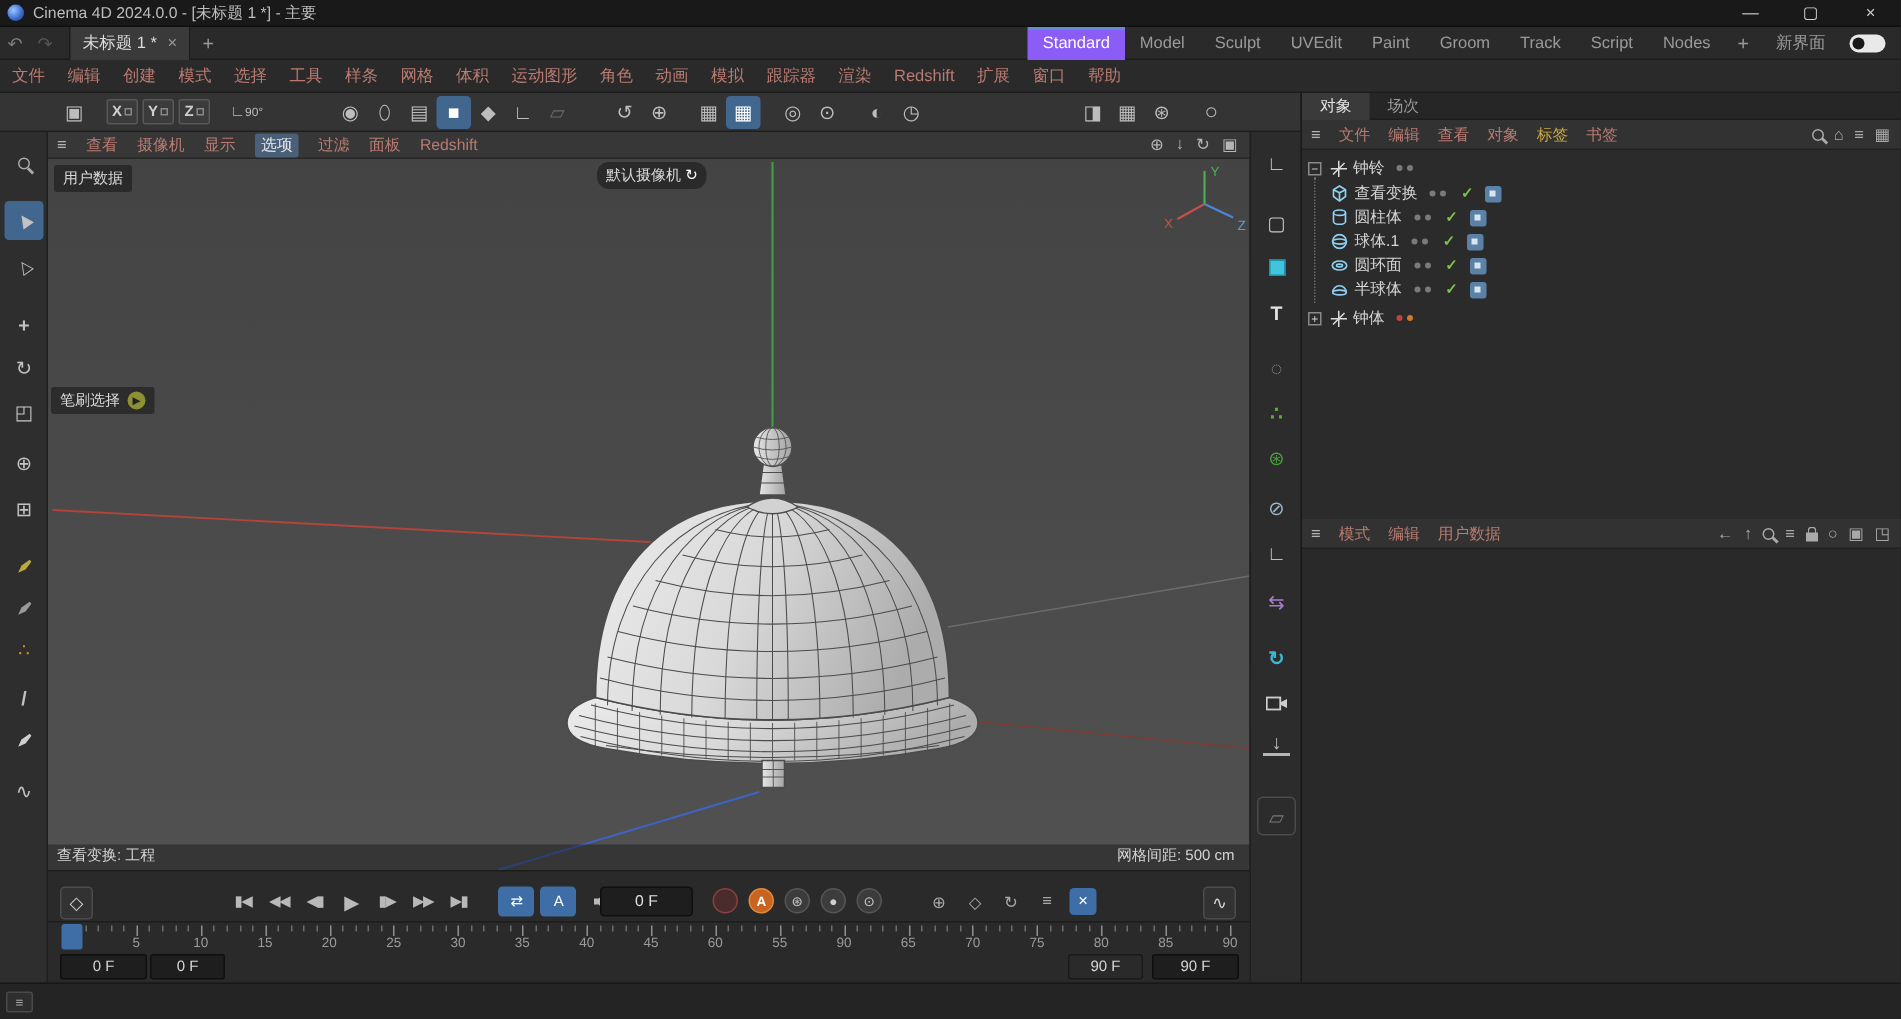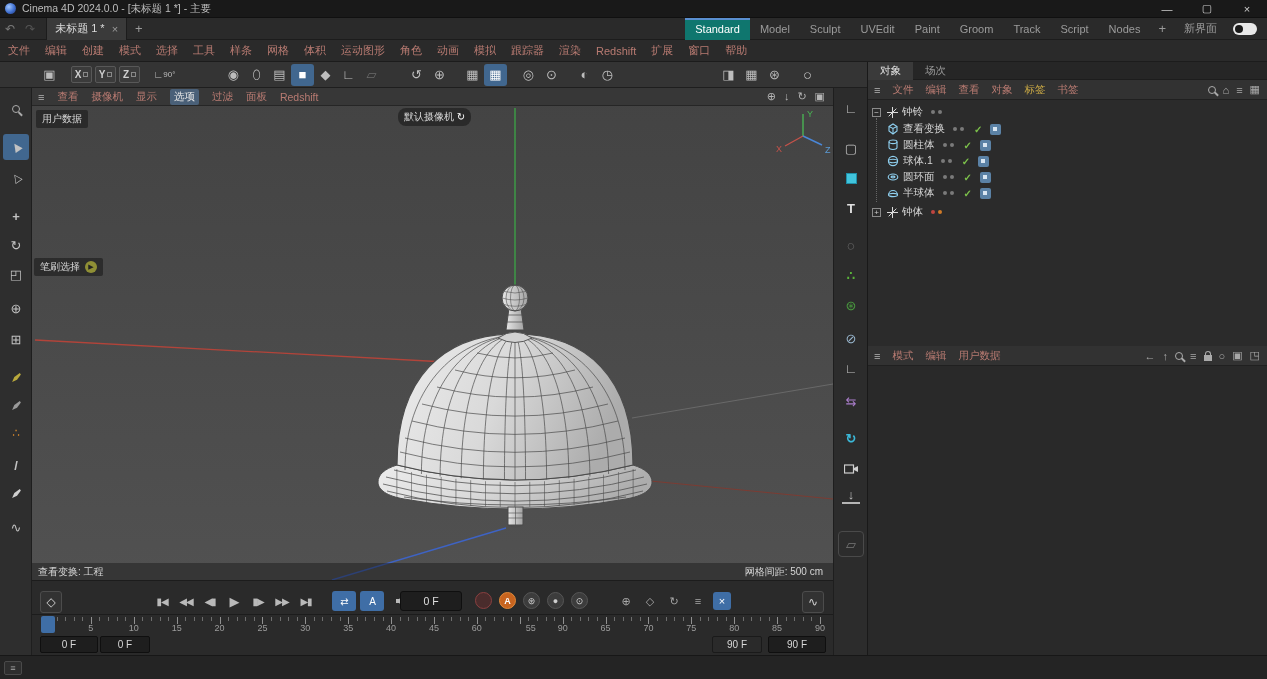--- a/index.html
+++ b/index.html
@@ -16,21 +16,21 @@
 .winbtn{width:40px;height:18px;display:flex;align-items:center;justify-content:center;color:#cfcfcf;font-size:11px;}
 
 
 #tabrow{position:absolute;left:0;top:18px;width:1267px;height:22px;background:#2a2a2a;display:flex;align-items:center;border-bottom:1px solid #1c1c1c;font-size:11px;}
 .histbtn{color:#7a7a7a;font-size:12px;padding:0 5px;}
 #doctab{height:22px;background:#3a3a3a;display:flex;align-items:center;padding:0 8px;margin-left:6px;color:#dcdcdc;border-right:1px solid #1c1c1c;border-left:1px solid #1c1c1c;}
 #doctab .closex{margin-left:7px;color:#9a9a9a;font-size:11px;}
 .addtab{color:#9a9a9a;padding:0 8px;font-size:13px;}
 #layouttabs{margin-left:auto;display:flex;align-items:center;height:22px;}
 .ltab{padding:0 10px;height:22px;display:flex;align-items:center;color:#9b9b9b;}
-.ltab.active{color:#ffffff;background:#0f766e;box-shadow:inset 0 2px 0 #5a8fd0;}
+.ltab.active{color:#ffffff;background:#8b5cf6;box-shadow:inset 0 2px 0 #5a8fd0;}
 #uitoggle{width:24px;height:12px;border-radius:6px;background:#e9e9e9;margin:0 10px 0 6px;position:relative;}
 #uitoggle i{position:absolute;left:2px;top:2px;width:8px;height:8px;border-radius:50%;background:#1a1a1a;}
 
 
 #menubar{position:absolute;left:0;top:40px;width:1267px;height:22px;background:#2a2a2a;display:flex;align-items:center;gap:15px;padding-left:8px;font-size:11px;border-bottom:1px solid #1c1c1c;}
 #menubar span{color:#b97b72;}
 
 
 #toolbar{position:absolute;left:0;top:62px;width:867px;height:26px;background:#343434;display:flex;align-items:center;border-bottom:1px solid #1e1e1e;}
 .tbtn{width:23px;height:22px;display:flex;align-items:center;justify-content:center;color:#bdbdbd;font-size:13px;border-radius:3px;flex:none;}
@@ -47,21 +47,21 @@
 .cursor-glyph{display:inline-block;transform:rotate(-125deg);font-size:11px;}
 
 
 #viewport{position:absolute;left:32px;top:88px;width:801px;height:492px;background:linear-gradient(#434343,#515151);overflow:hidden;}
 #vpmenu{position:absolute;left:0;top:0;width:801px;height:18px;background:#373737;display:flex;align-items:center;gap:13px;padding-left:6px;font-size:10.5px;z-index:5;border-bottom:1px solid #262626;}
 #vpmenu span.mi{color:#b97b72;}
 #vpmenu span.mi.hl{background:#4a6078;color:#e8e8e8;padding:1px 4px;border-radius:2px;}
 #vpicons{margin-left:auto;display:flex;gap:8px;padding-right:8px;color:#b5b5b5;font-size:11px;}
 #vp-svg{position:absolute;left:0;top:0;}
 .vplabel{position:absolute;background:rgba(15,15,15,.5);color:#d8d8d8;font-size:10px;padding:2px 6px;border-radius:2px;z-index:4;}
-#vpstatus{position:absolute;left:0;bottom:0;width:801px;height:17px;background:rgba(22,22,22,.45);display:flex;align-items:center;font-size:10px;color:#d5d5d5;z-index:4;}
+#vpstatus{position:absolute;left:0;bottom:0;width:801px;height:17px;background:rgba(22,22,22,.45);display:flex;font-size:10px;color:#d5d5d5;z-index:4;}
 #brushpill{display:flex;align-items:center;gap:5px;}
 #brushpill .bdot{width:12px;height:12px;border-radius:50%;background:#8f8f35;color:#222;font-size:7px;display:flex;align-items:center;justify-content:center;}
 
 
 #rightstrip{position:absolute;left:833px;top:88px;width:34px;height:567px;background:#2c2c2c;border-left:1px solid #1e1e1e;}
 .ric{position:absolute;left:4px;width:26px;height:24px;display:flex;align-items:center;justify-content:center;color:#c0c0c0;font-size:13px;}
 .ric .cube{width:11px;height:11px;background:#41c4dc;border:1px solid #1f8fa8;}
 .ric.boxed{border:1px solid #4a4a4a;border-radius:4px;height:26px;}
 
 
@@ -695,21 +695,21 @@
         <span class="rlabel" style="left: 58.8889px;">5</span>
         <span class="rlabel" style="left: 101.778px;">10</span>
         <span class="rlabel" style="left: 144.667px;">15</span>
         <span class="rlabel" style="left: 187.556px;">20</span>
         <span class="rlabel" style="left: 230.444px;">25</span>
         <span class="rlabel" style="left: 273.333px;">30</span>
         <span class="rlabel" style="left: 316.222px;">35</span>
         <span class="rlabel" style="left: 359.111px;">40</span>
         <span class="rlabel" style="left: 402px;">45</span>
         <span class="rlabel" style="left: 444.889px;">60</span>
-        <span class="rlabel" style="left: 487.778px; margin-left: 11px;">55</span>
+        <span class="rlabel" style="left: 487.778px;">55</span>
         <span class="rlabel" style="left: 530.667px;">90</span>
         <span class="rlabel" style="left: 573.556px;">65</span>
         <span class="rlabel" style="left: 616.444px;">70</span>
         <span class="rlabel" style="left: 659.333px;">75</span>
         <span class="rlabel" style="left: 702.222px;">80</span>
         <span class="rlabel" style="left: 745.111px;">85</span>
         <span class="rlabel" style="left: 788px;">90</span>
       </div>
 
     <span class="ffield" style="left:8px;width:58px">0 F</span>

